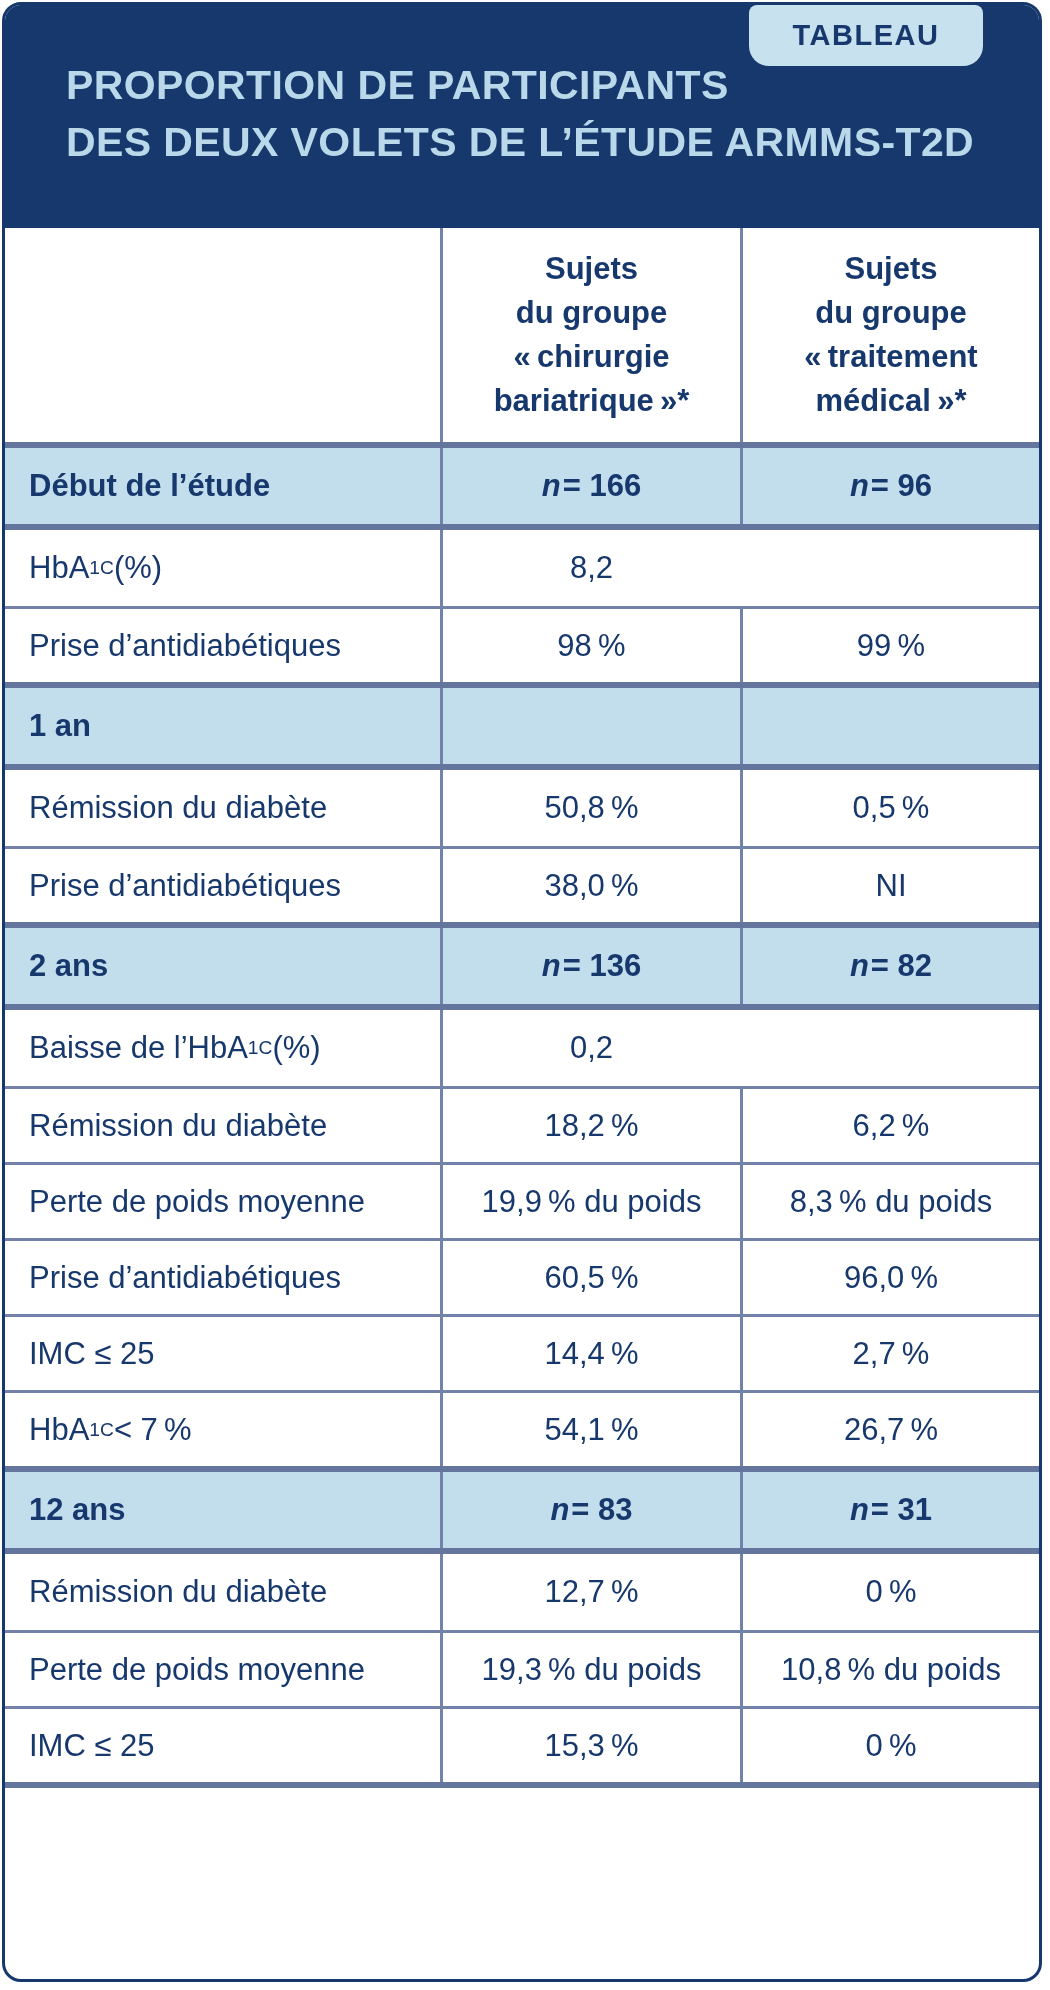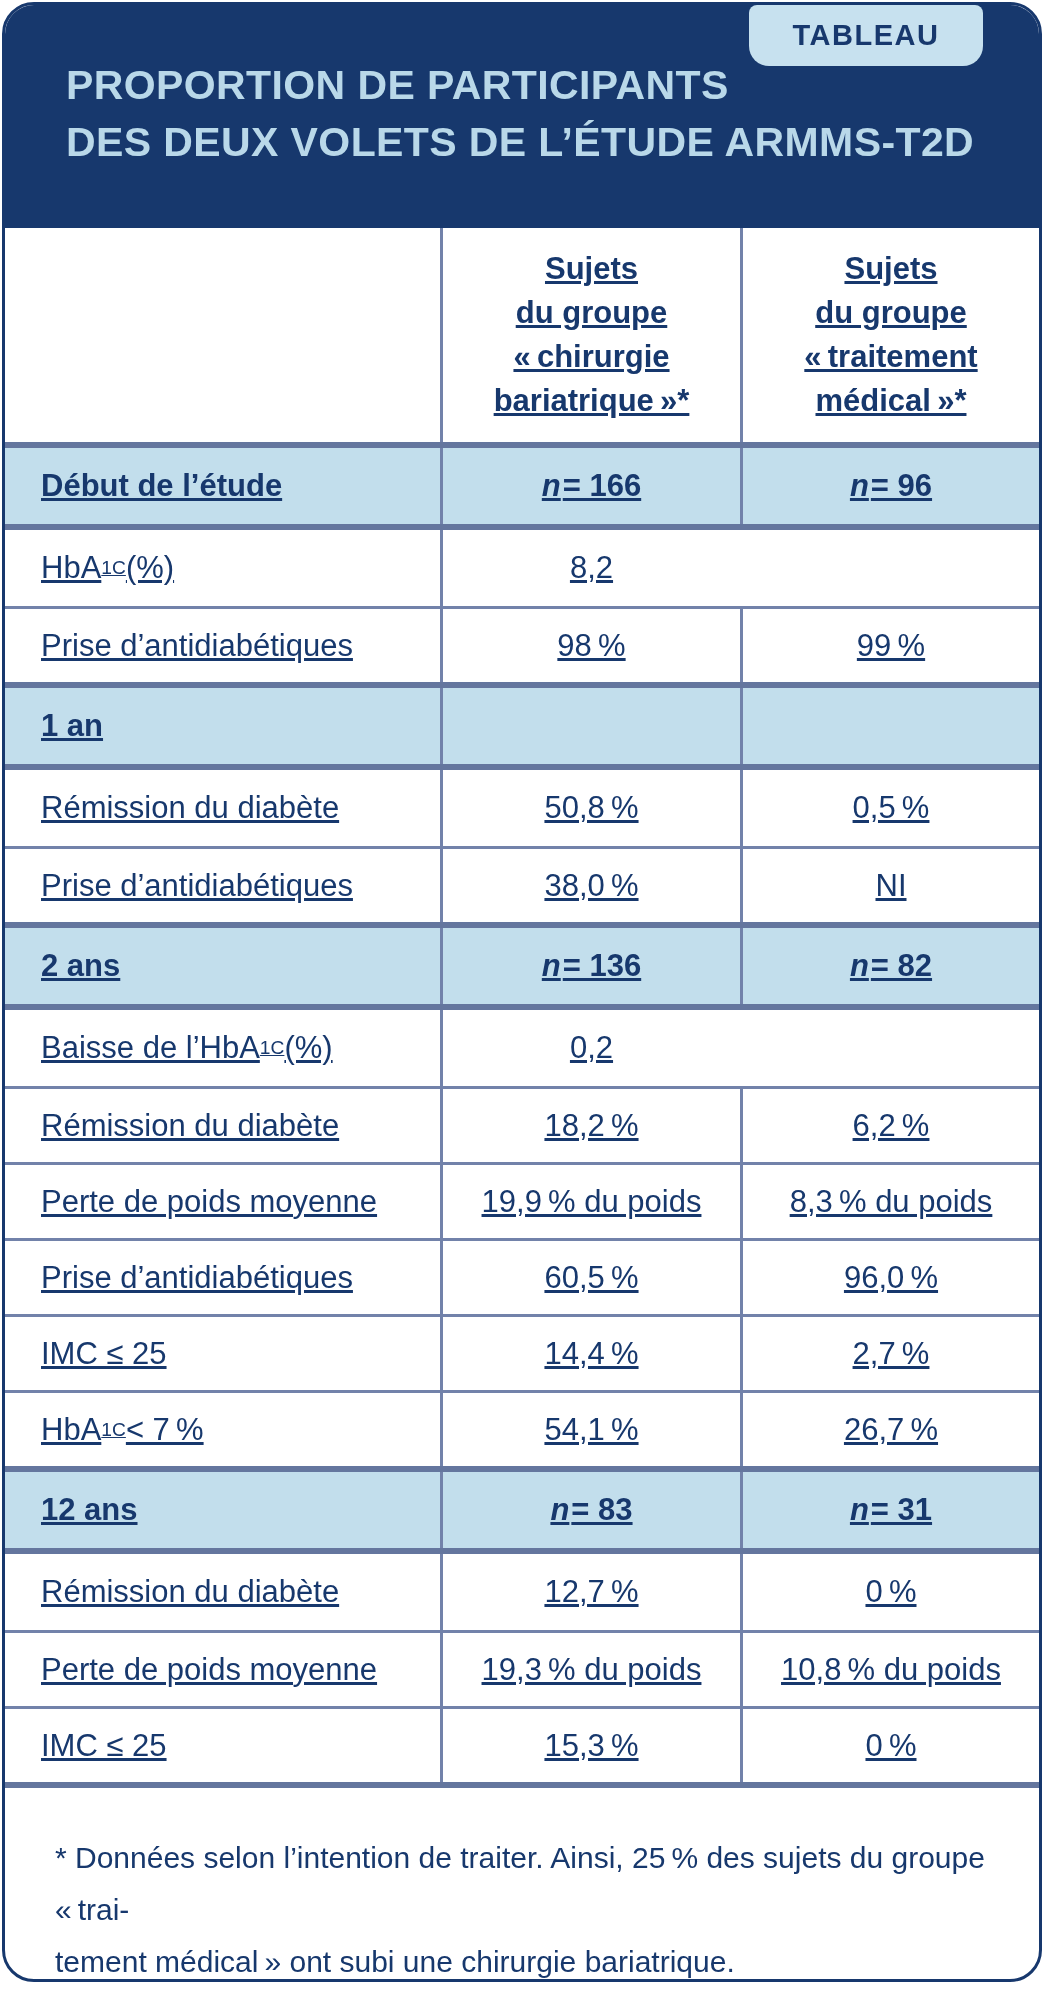--- a/index.html
+++ b/index.html
@@ -14,21 +14,21 @@
   html,body{margin:0;padding:0;}
   body{
     width:1050px;height:1990px;position:relative;background:#fff;
     font-family:"Liberation Sans", sans-serif;
     -webkit-font-smoothing:antialiased;
   }
   .card{
     position:absolute;left:2px;top:2px;width:1040px;height:1980px;
     box-sizing:border-box;
     border:3px solid var(--navy);
-    border-radius:32px;
+    border-radius:19px;
     overflow:hidden;
     background:var(--white);
   }
   
   .header{
     height:223px;background:var(--navy);position:relative;
   }
   .title{
     position:absolute;left:61px;top:52px;
     color:var(--title-blue);
@@ -56,23 +56,22 @@
   .row.section{
     height:88px;background:var(--light-blue);font-weight:bold;
     border-top:6px solid var(--grid-thick);
     border-bottom:6px solid var(--grid-thick);
   }
   .row.section + .row.data{border-top:0;}
   .cell{
     display:flex;align-items:center;
     color:var(--navy);font-size:31px;
     box-sizing:border-box;
-    text-decoration:underline;
   }
-  .label-cell{justify-content:flex-start;padding-left:36px;padding-right:16px;text-align:right;}
+  .label-cell{justify-content:flex-start;padding-left:24px;padding-right:16px;text-align:right;}
   .val-cell{justify-content:center;text-align:center;padding:0 10px;}
   .col2,.col3{border-left:3px solid var(--grid-thin);}
   .head .val-cell{white-space:pre-line;line-height:44px;}
   sub{font-size:0.62em;vertical-align:-0.28em;line-height:0;}
   i{font-style:italic;padding-right:2px;}
   
   .footnote{
     padding:44px 46px 0 50px;
     color:var(--navy);font-size:30px;
   }
@@ -185,21 +184,14 @@
         <div class="cell val-cell col2 rich">19,3 % du poids</div>
         <div class="cell val-cell col3 rich">10,8 % du poids</div>
       </div>
       <div class="row data">
         <div class="cell label-cell rich">IMC ≤ 25</div>
         <div class="cell val-cell col2 rich">15,3 %</div>
         <div class="cell val-cell col3 rich">0 %</div>
       </div>
     </div>
 
-  <div class="footnote">
-    <p class="star">
-      <span class="fline">* Données selon l’intention de traiter. Ainsi, 25 % des sujets du groupe « trai-</span>
-      <span class="fline">tement médical » ont subi une chirurgie bariatrique.</span>
-    </p>
-
-  </div>
 
 </div>
 
 </body></html>

